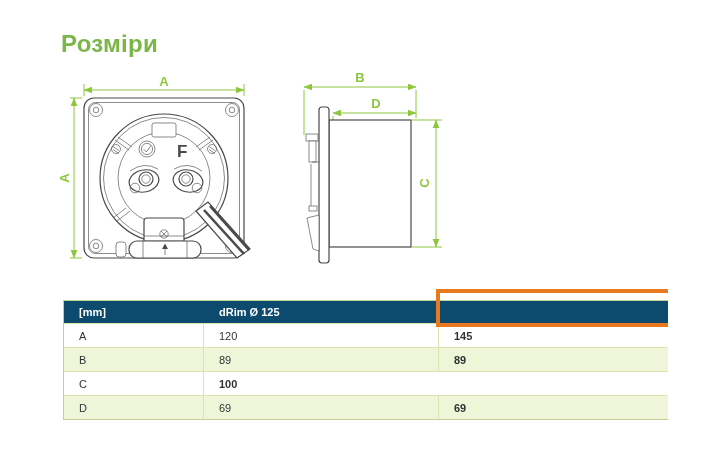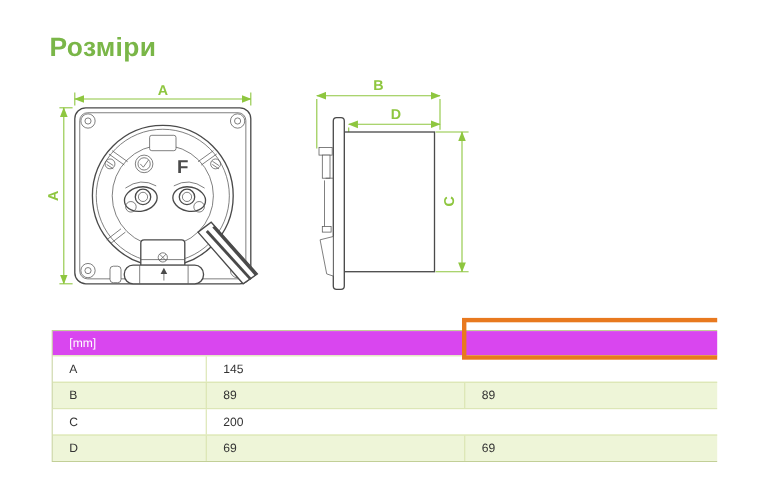--- a/index.html
+++ b/index.html
@@ -1,20 +1,21 @@
 <!DOCTYPE html>
 <html><head>
 <meta charset="utf-8">
 <style>
   * { box-sizing: border-box; margin: 0; padding: 0; }
   html,body { background:#fff; }
   .page {
     position: relative; width: 652px; height: 450px;
     background: #ffffff; overflow: hidden;
     font-family: "Liberation Sans", sans-serif;
+    margin-left: 16px;
   }
   .title {
     position: absolute; left: 45px; top: 30px;
     font-size: 24px; font-weight: 700; color: #7ab648; letter-spacing: .3px;
   }
   .drawing { position: absolute; left: 30px; top: 60px; }
 
   
   .ln       { stroke:#4a4a4a; stroke-width:1.2; fill:none; }
   .ln-f     { stroke:#4a4a4a; stroke-width:1.2; fill:#ffffff; }
@@ -27,32 +28,32 @@
   .letterF  { fill:#4a4a4a; font-family:"Liberation Sans",sans-serif;
               font-size:17px; font-weight:700; }
 
   
   .dim-table {
     position: absolute; left: 47px; top: 300px; width: 613px;
     border: 1px solid #c2cf97; font-size: 11px; color:#333;
   }
   .thead {
     display: grid; grid-template-columns: 140px 235px 236px;
-    background: #d946ef; color: #fff; font-weight: 400; height: 22px;
+    background: #0c4a6e; color: #fff; font-weight: 700; height: 22px;
     align-items: center;
   }
   .trow {
     display: grid; grid-template-columns: 140px 235px 236px;
     height: 24px; align-items: center; background:#fff;
     border-top: 1px solid #d9e4ae;
   }
   .trow.alt { background: #eef5d8; }
   .th, .td { padding-left: 15px; height:100%; display:flex; align-items:center; }
   .td { border-right: 1px solid #d9e4ae; }
-  .td:last-child { border-right: none; }
+  .td:last-child { border-right: none; font-weight: bold; }
 
   .orange-box {
     position: absolute; left: 420px; top: 289px; width: 240px; height: 38px;
     border: 4px solid #e8791f; background: transparent; z-index: 5;
     pointer-events: none;
   }
 </style>
 </head>
 <body>
 
@@ -196,34 +197,36 @@
       <line class="dim" x1="366" y1="60" x2="396" y2="60"></line>
       <line class="dim" x1="366" y1="187" x2="396" y2="187"></line>
       <line class="dim" x1="390" y1="60" x2="390" y2="187" marker-start="url(#as)" marker-end="url(#ae)"></line>
       <text class="dimlbl" x="383" y="123" text-anchor="middle" transform="rotate(-90 383 123)">C</text>
     </g>
   </svg>
 
   <div class="dim-table">
     <div class="thead">
       <div class="th">[mm]</div>
+      <div class="th">dRim Ø 125</div>
     </div>
 
     <div class="trow">
       <div class="td">A</div>
+      <div class="td">120</div>
       <div class="td">145</div>
     </div>
     <div class="trow alt">
       <div class="td">B</div>
       <div class="td">89</div>
       <div class="td">89</div>
     </div>
     <div class="trow">
       <div class="td">C</div>
-      <div class="td">200</div>
+      <div class="td">100</div>
     </div>
     <div class="trow alt">
       <div class="td">D</div>
       <div class="td">69</div>
       <div class="td">69</div>
     </div>
   </div>
 
   <div class="orange-box"></div>
 

